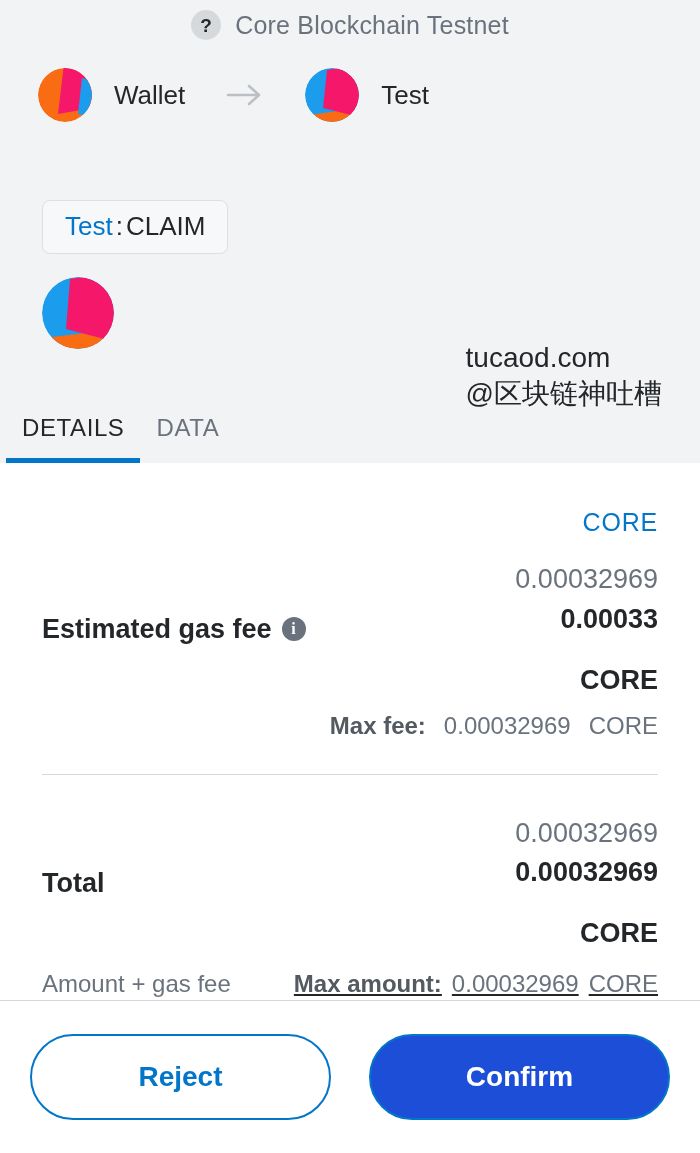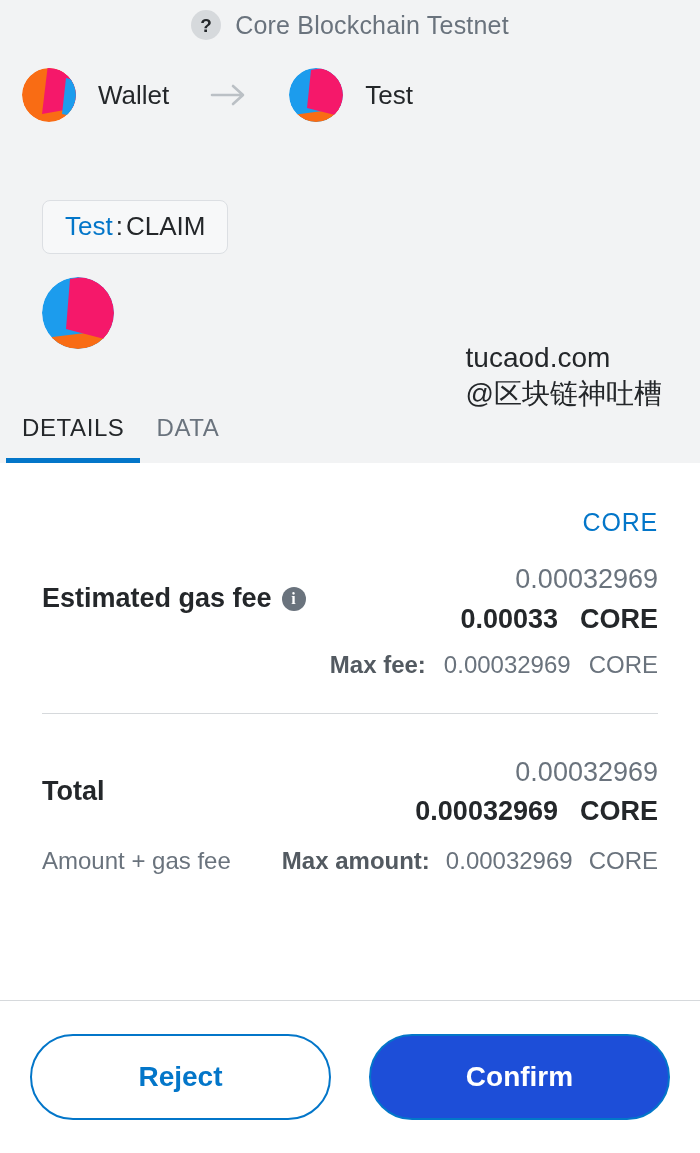--- a/index.html
+++ b/index.html
@@ -61,21 +61,21 @@
     color: #6a737d;
     letter-spacing: 0.2px;
     white-space: nowrap;
   }
 
   
   .accounts-row {
     display: flex;
     align-items: center;
     margin-top: 25px;
-    padding-left: 22px;
+    padding-left: 38px;
     height: 60px;
   }
 
   .account {
     display: flex;
     align-items: center;
     gap: 22px;
   }
 
   .account-name {
@@ -227,20 +227,21 @@
   }
 
   .native-value {
     font-size: 27px;
     font-weight: bold;
     color: #24272a;
     line-height: 1.45;
     display: flex;
     justify-content: flex-end;
     gap: 22px;
+    flex-direction: column;
   }
 
   .maxrow {
     display: flex;
     justify-content: flex-end;
     align-items: baseline;
     gap: 18px;
     font-size: 24px;
     color: #6a737d;
     margin-top: 12px;
@@ -270,22 +271,23 @@
   }
   .total-sub {
     font-size: 24px;
     color: #6a737d;
     white-space: nowrap;
   }
   .total-maxrow {
     margin-left: auto;
     display: flex;
     align-items: baseline;
-    gap: 16px;
+    gap: 10px;
     font-size: 24px;
+    text-decoration: underline;
   }
   .total-maxrow .max-label { font-weight: bold; color: #535a61; white-space: nowrap; }
   .total-maxrow .max-amt,
   .total-maxrow .max-cur { color: #6a737d; }
 
   
   .footer {
     flex: none;
     height: 153px;
     border-top: 1px solid #d6d9dc;

